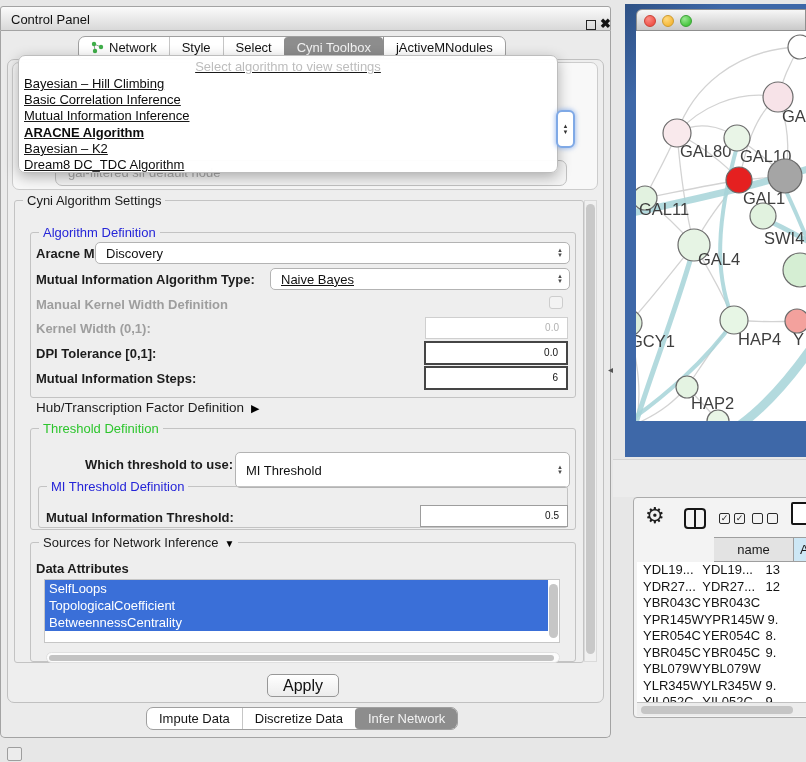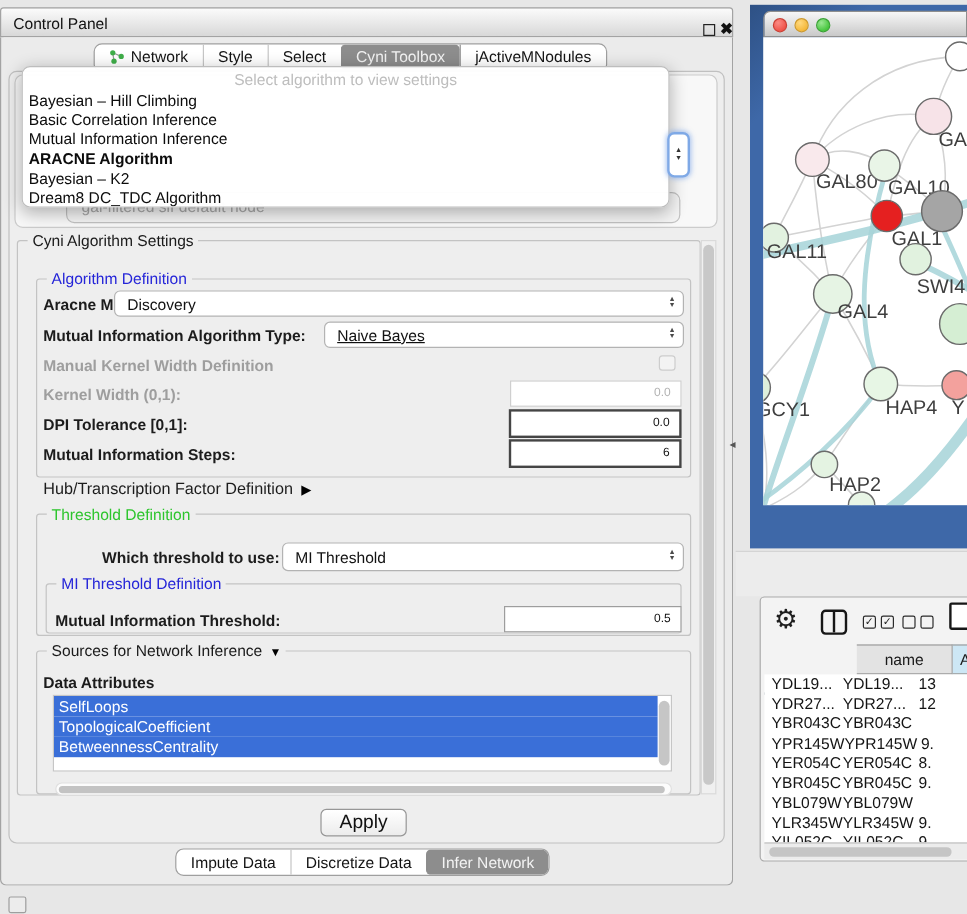--- a/index.html
+++ b/index.html
@@ -26,21 +26,21 @@
   
   #main-panel { position:absolute; left:7px; top:59px; width:597px; height:644px; background:#eeeeee; border:1px solid #c0c0c0; border-radius:7px; }
   #top-box { position:absolute; left:12px; top:62px; width:586px; height:128px; background:#f8f8f8; border:1px solid #cccccc; border-radius:7px; }
   #bg-combo { position:absolute; left:55px; top:160px; width:512px; height:26px; background:#f4f4f4; border:1px solid #c2c2c2; border-radius:7px;
     color:#a9a9a9; font-size:13px; line-height:24px; padding-left:12px; z-index:2; white-space:nowrap; overflow:hidden; }
   #stepper { position:absolute; left:556px; top:110px; width:19px; height:38px; background:#fff; border:2px solid #7fa9e6; border-radius:6px;
     box-shadow:0 0 4px 1px rgba(100,150,230,.55); z-index:9; display:flex; flex-direction:column; align-items:center; justify-content:center; font-size:6px; line-height:6px; color:#333; }
 
   
   #algo-dd { position:absolute; left:18px; top:55px; width:540px; height:118px; background:rgba(255,255,255,0.97);
-    border:1px solid #bdbdbd; border-radius:7px; box-shadow:0 4px 14px rgba(0,0,0,0.30); z-index:8; padding-top:3px; overflow:hidden; }
+    border:1px solid #bdbdbd; border-radius:7px; box-shadow:0 4px 14px rgba(0,0,0,0.30); z-index:8; padding-top:3px; overflow:hidden;text-decoration:underline; }
   #dd-ph { text-align:center; color:#bdbdbd; font-size:13px; height:17px; line-height:16px; }
   .dd-item { font-size:13px; line-height:16.2px; padding-left:5px; color:#0c0c0c; white-space:nowrap; }
   .dd-item.bold { font-weight:bold; }
 
   
   .grp { position:absolute; border:1px solid #c3c3c3; border-radius:3px; }
   .gl { position:absolute; top:-8px; left:8px; background:#eeeeee; padding:0 4px; font-size:13px; line-height:15px; white-space:nowrap; }
   .gl.blue { color:#2525d8; }
   .gl.green { color:#2dc52d; }
   .lbl { position:absolute; font-size:13px; font-weight:bold; color:#1c1c1c; white-space:nowrap; }
@@ -198,21 +198,21 @@
 <div class="tf strong" style="left:424px; top:366px; width:144px; height:24px;">6</div>
 
 <span class="lbl plain" style="left:36px; top:400px; font-size:13.5px;">
   <span>Hub/Transcription Factor Definition</span><span class="tri">▶</span>
 </span>
 
 <div class="grp" style="left:30px; top:428px; width:546px; height:102px;">
   <span class="gl green">Threshold Definition</span>
 </div>
 <span class="lbl" style="left:85px; top:457px;">Which threshold to use:</span>
-<div class="combo" style="left:235px; top:452px; width:335px; height:24px;">
+<div class="combo" style="left:235px; top:452px; width:335px; height:36px;">
   <span>MI Threshold</span>
   <span class="arrows">
       <span>▲</span>
       <span>▼</span>
     </span>
 </div>
 <div class="grp" style="left:38px; top:486px; width:530px; height:42px;">
   <span class="gl blue">MI Threshold Definition</span>
 </div>
 <span class="lbl" style="left:46px; top:510px;">Mutual Information Threshold:</span>

